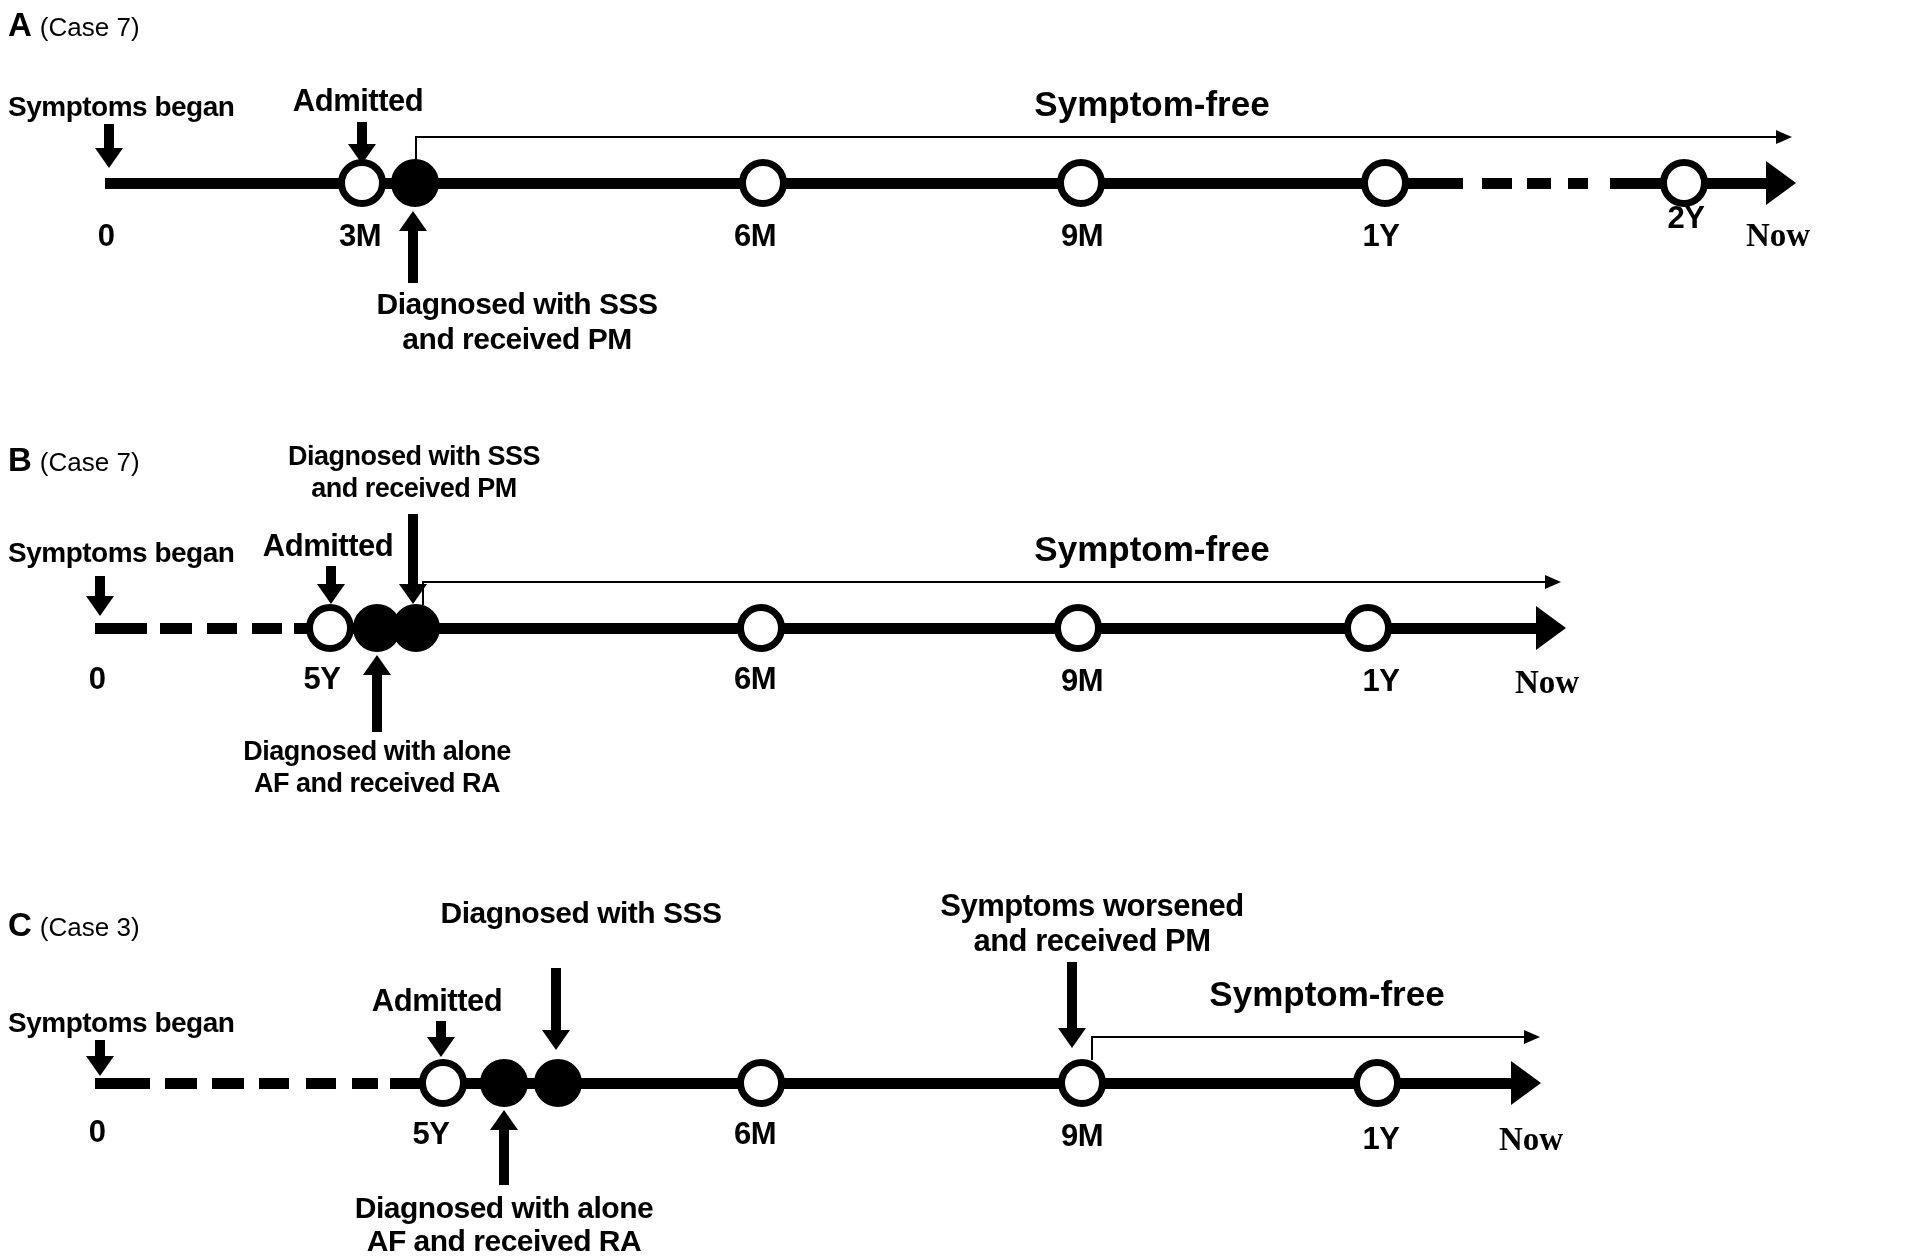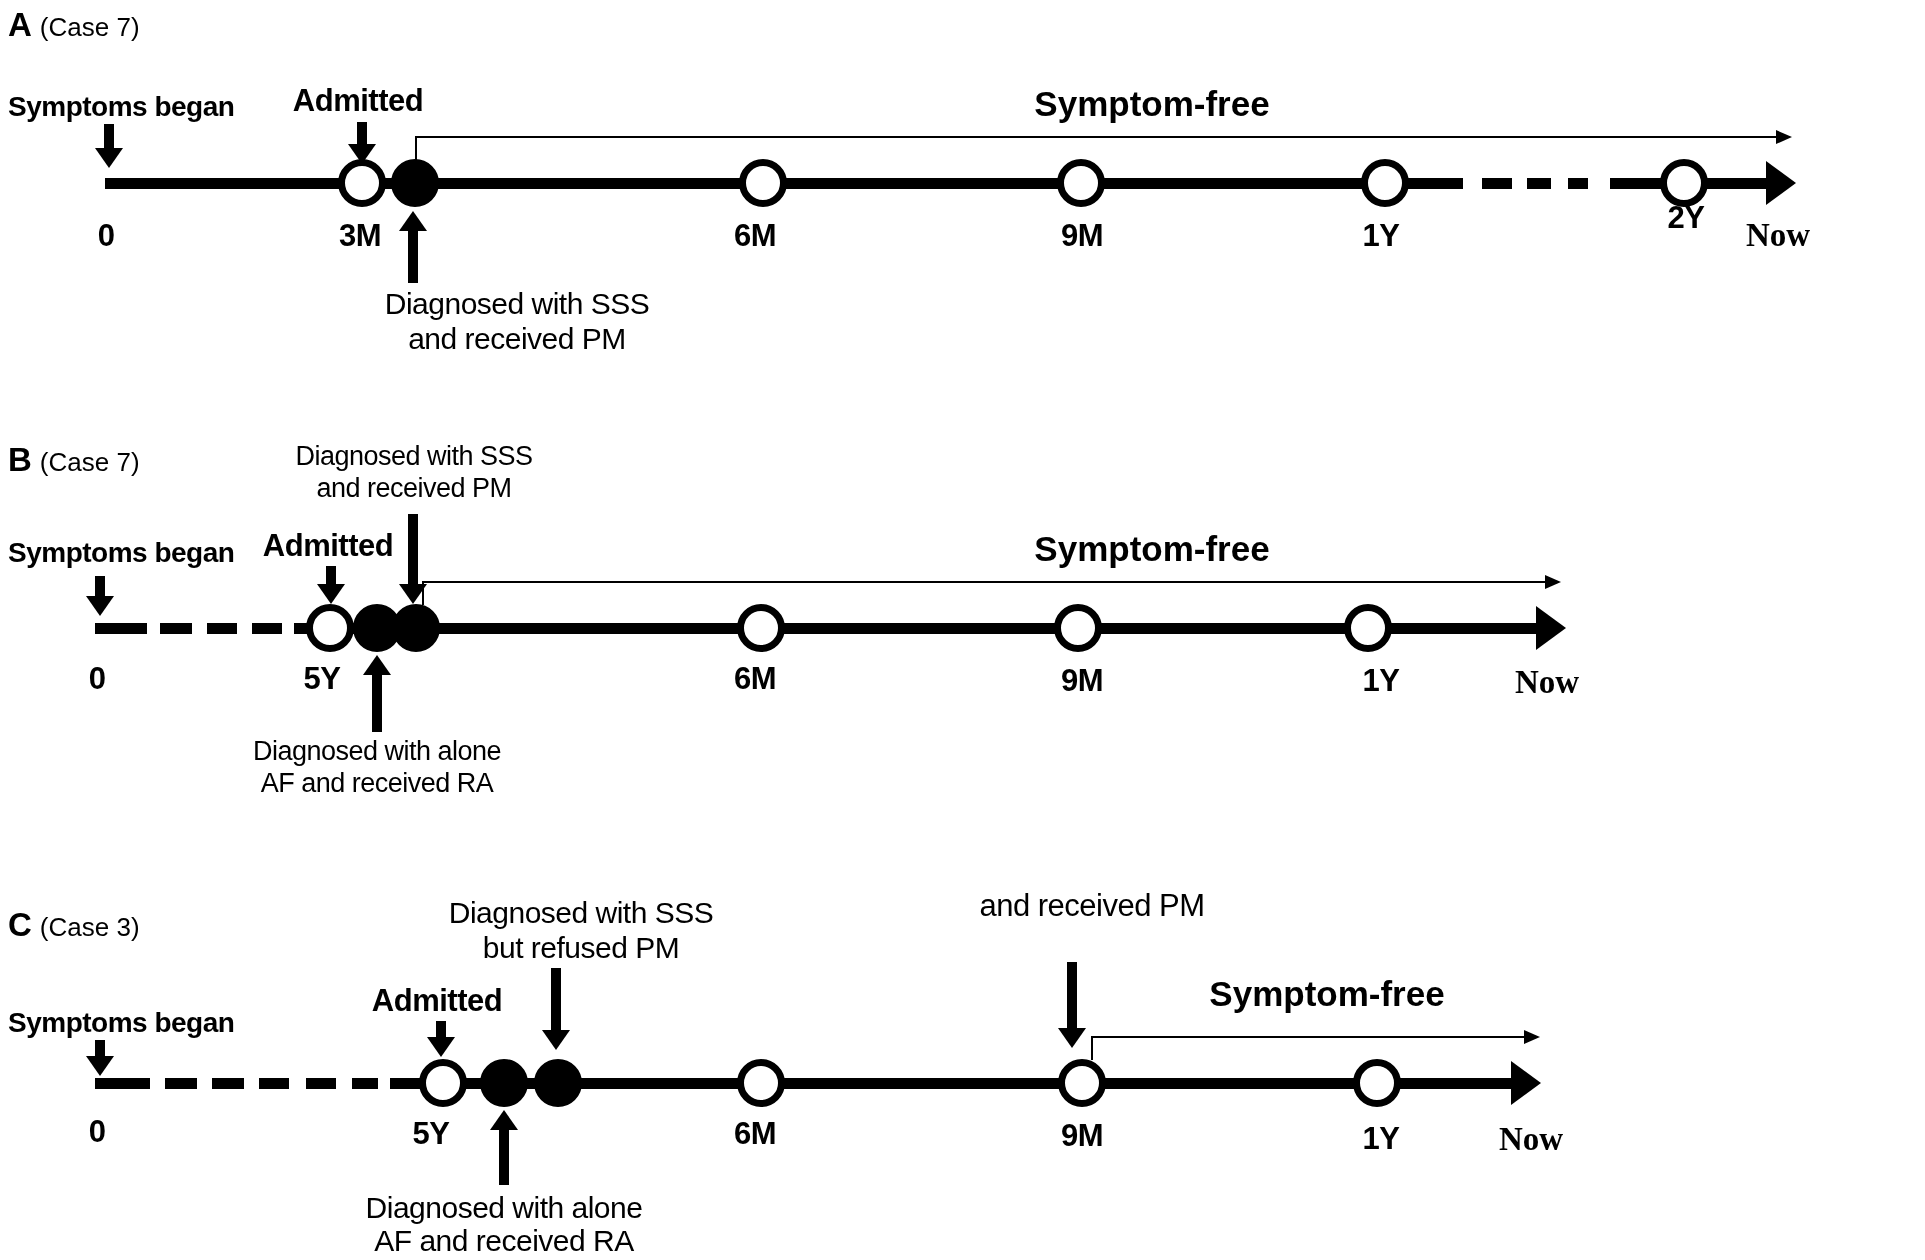--- a/index.html
+++ b/index.html
@@ -11,21 +11,21 @@
   .ptitle .big{font-size:33px;font-weight:bold;}
   .ptitle .small{font-size:26px;font-weight:500;}
 
   .lbl{position:absolute;white-space:nowrap;font-weight:bold;line-height:1.1;letter-spacing:-0.5px;}
   .cx{transform:translateX(-50%);}
   .f28{font-size:28px;}
   .f31{font-size:31px;}
   .symfree{font-size:35px;letter-spacing:0;}
   .serif{font-family:"Liberation Serif","DejaVu Serif",serif;font-size:33px;font-weight:bold;letter-spacing:0;}
 
-  .ann{position:absolute;transform:translateX(-50%);text-align:center;font-weight:normal;
+  .ann{position:absolute;transform:translateX(-50%);text-align:center;font-weight:bold;
        white-space:nowrap;letter-spacing:-0.5px;}
   .ann30{font-size:30px;line-height:35px;}
   .ann27{font-size:27px;line-height:32px;}
   .ann31{font-size:31px;line-height:35px;}
 
   .tl{position:absolute;height:11px;background:#000;}
   .thin{position:absolute;height:2px;background:#000;}
   .vstep{position:absolute;width:2px;background:#000;}
   .shaft{position:absolute;width:10px;background:#000;}
   .tri{position:absolute;width:0;height:0;}
@@ -148,26 +148,26 @@
   </div>
 
   <div class="panel">
     <div class="ptitle" style="left:8px;top:906px;">
       <span class="big">C</span>
       <span class="small">(Case 3)</span>
     </div>
 
     <div class="ann ann30" style="left:581px;top:895px;">
       <div>Diagnosed with SSS</div>
-      <div>but refused PM</div>
     </div>
     <div class="shaft" style="left:551px;top:968px;height:64px;"></div>
     <div class="tri tri-down" style="left:542px;top:1030px;"></div>
 
     <div class="ann ann31" style="left:1092px;top:888px;">
+      <div>Symptoms worsened</div>
       <div>and received PM</div>
     </div>
     <div class="shaft" style="left:1067px;top:962px;height:68px;"></div>
     <div class="tri tri-down" style="left:1058px;top:1028px;"></div>
 
     <div class="lbl f28" style="left:8px;top:1008px;">Symptoms began</div>
     <div class="shaft" style="left:95px;top:1040px;height:18px;"></div>
     <div class="tri tri-down" style="left:86px;top:1056px;"></div>
 
     <div class="lbl f31 cx" style="left:437px;top:984px;">Admitted</div>

